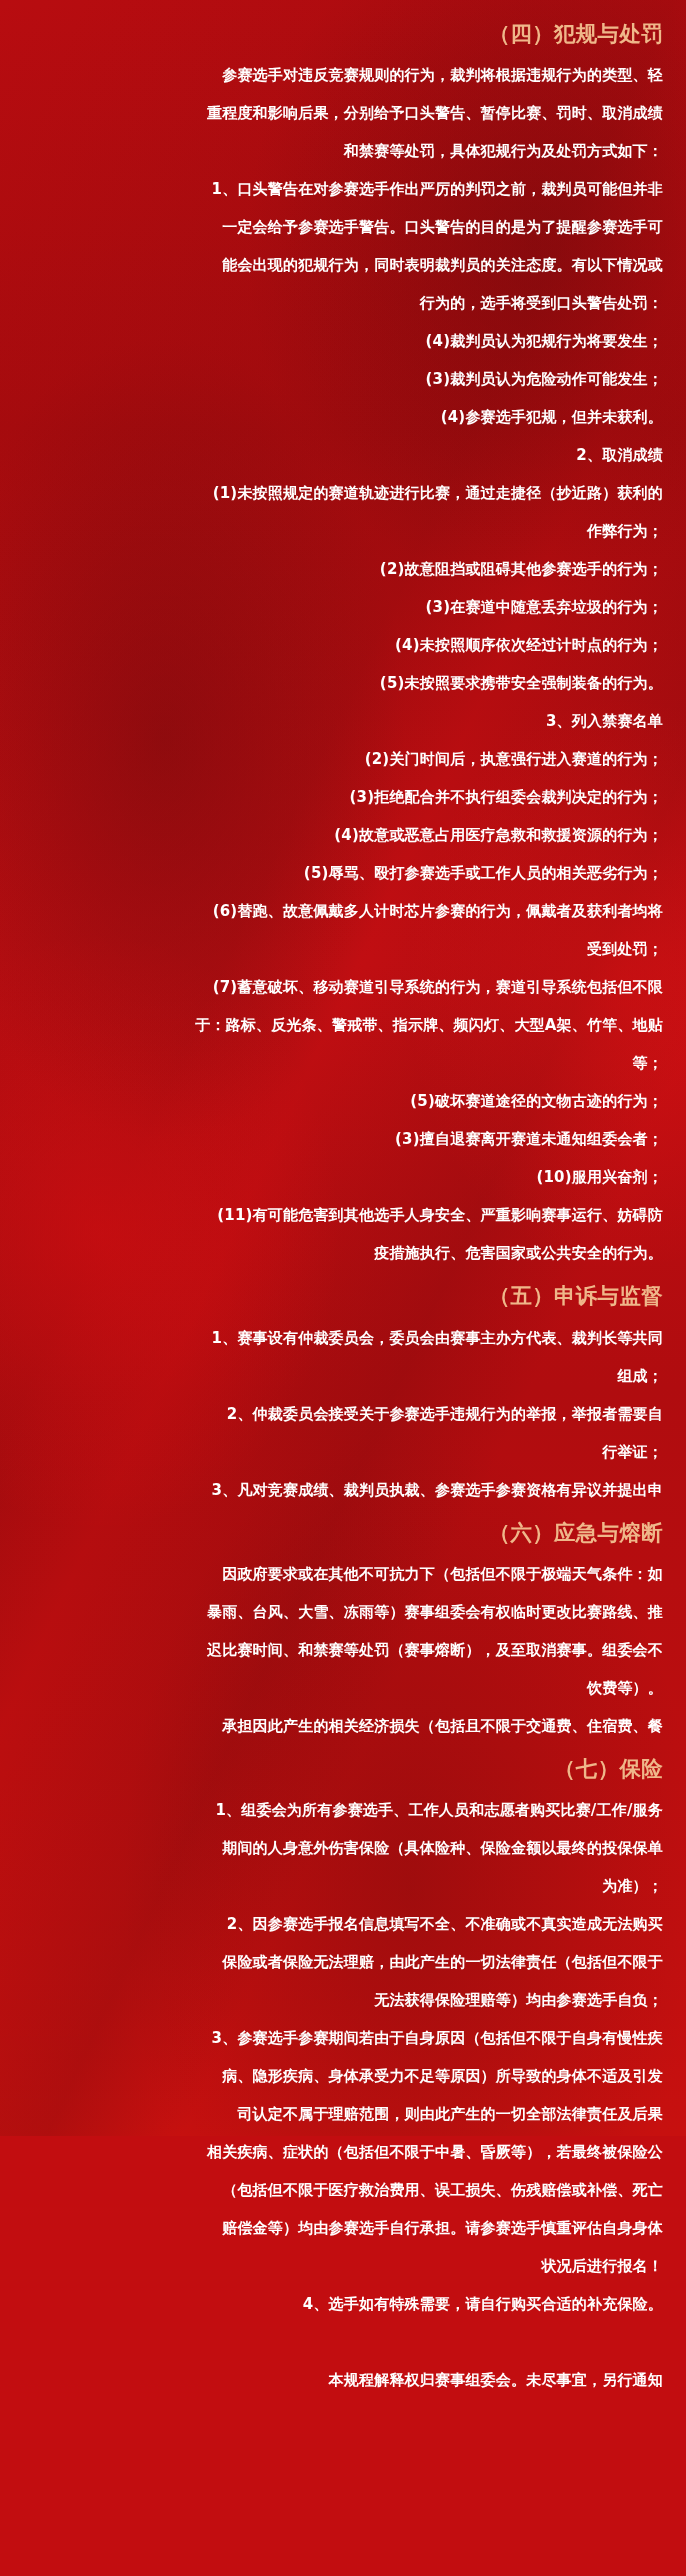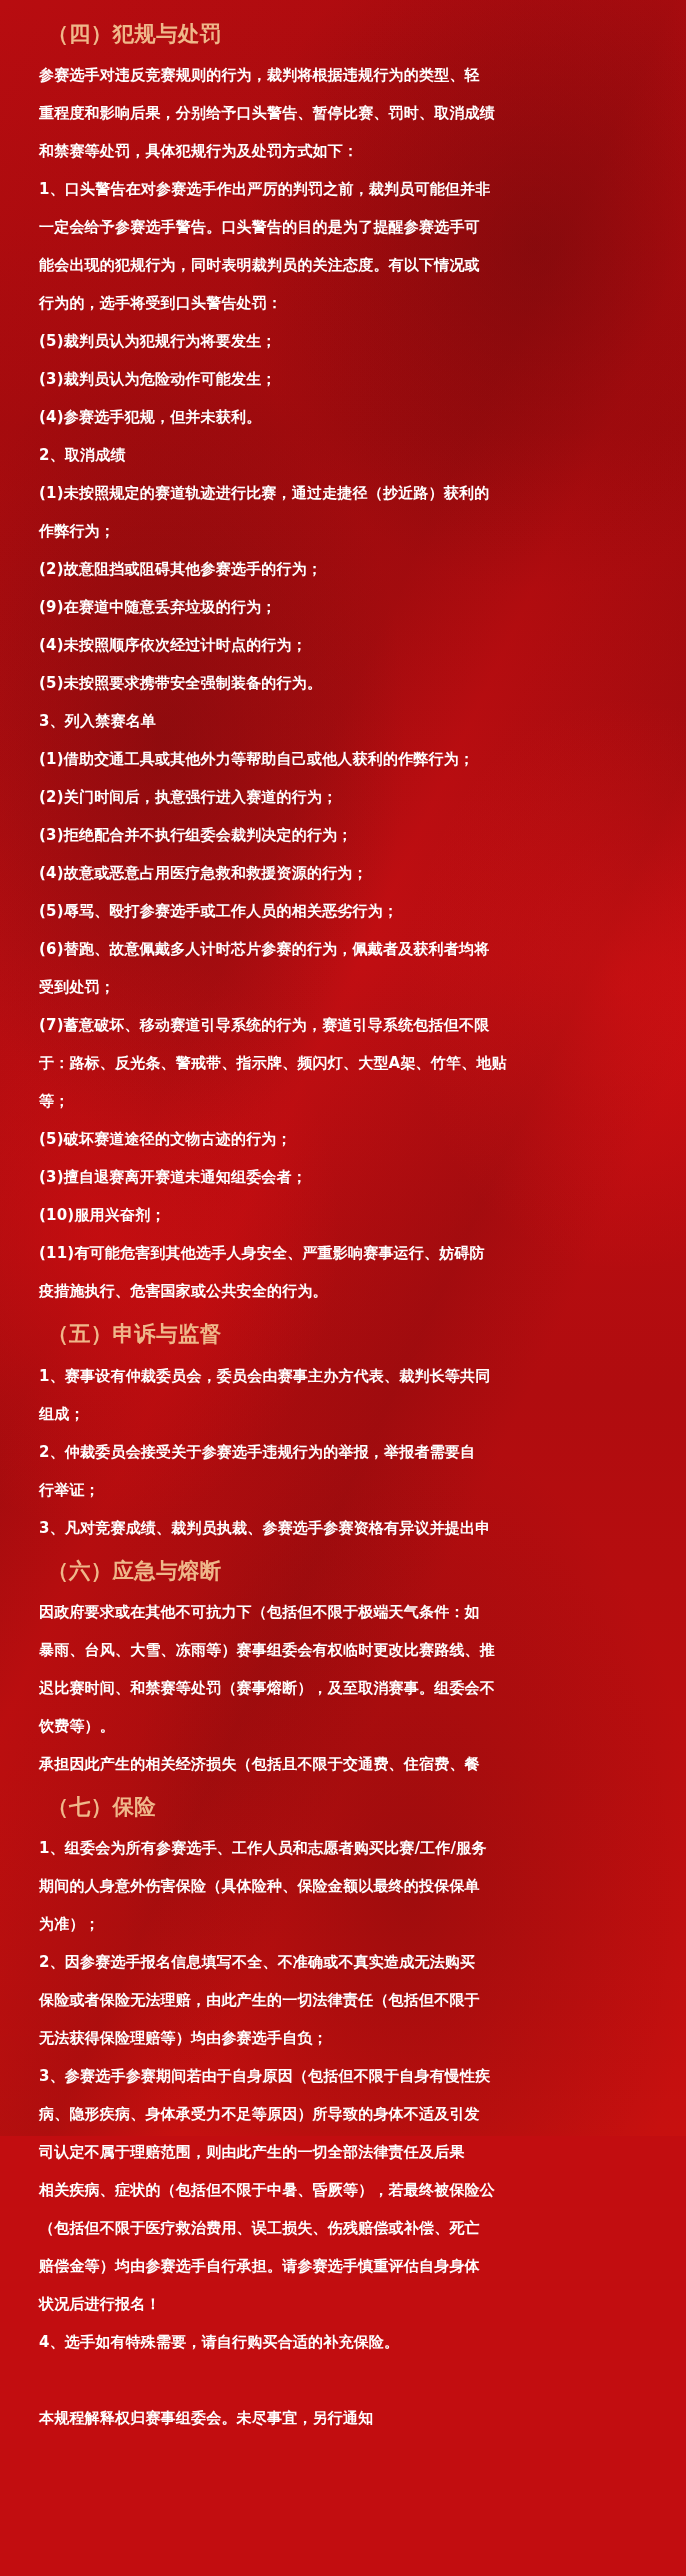--- a/index.html
+++ b/index.html
@@ -15,20 +15,21 @@
     width: 686px;
     height: 2136px;
     background:
       radial-gradient(ellipse 345px 575px at 164px 739px, rgba(110,10,12,0.45), rgba(0,0,0,0) 70%),
       radial-gradient(ellipse 411px 493px at 534px 246px, rgba(90,8,10,0.35), rgba(0,0,0,0) 70%),
       radial-gradient(ellipse 312px 411px at 624px 985px, rgba(235,20,20,0.35), rgba(0,0,0,0) 70%),
       radial-gradient(ellipse 345px 427px at 99px 1232px, rgba(230,15,18,0.45), rgba(0,0,0,0) 70%),
       radial-gradient(ellipse 411px 657px at 411px 1889px, rgba(100,8,10,0.35), rgba(0,0,0,0) 70%),
       linear-gradient(115deg, rgba(0,0,0,0) 0%, rgba(120,10,12,0.25) 40%, rgba(0,0,0,0) 48%, rgba(120,10,12,0.3) 62%, rgba(0,0,0,0) 70%),
       linear-gradient(180deg, #b80c10 0%, #a90b0e 20%, #c10e12 45%, #b00c0f 65%, #c7100f 100%);
+    text-align: right;
   }
   .content {
     position: absolute;
     left: 39px;
     top: 10px;
     width: 624px;
   }
   .heading {
     color: #efb78a;
     font-size: 21.4px;
@@ -55,32 +56,31 @@
 
     <section>
       <div class="heading">（四）犯规与处罚</div>
       <div class="line">参赛选手对违反竞赛规则的行为，裁判将根据违规行为的类型、轻</div>
       <div class="line">重程度和影响后果，分别给予口头警告、暂停比赛、罚时、取消成绩</div>
       <div class="line">和禁赛等处罚，具体犯规行为及处罚方式如下：</div>
       <div class="line">1、口头警告在对参赛选手作出严厉的判罚之前，裁判员可能但并非</div>
       <div class="line">一定会给予参赛选手警告。口头警告的目的是为了提醒参赛选手可</div>
       <div class="line">能会出现的犯规行为，同时表明裁判员的关注态度。有以下情况或</div>
       <div class="line">行为的，选手将受到口头警告处罚：</div>
-      <div class="line">(5)裁判员认为犯规行为将要发生；</div>
+      <div class="line">(4)裁判员认为犯规行为将要发生；</div>
       <div class="line">(3)裁判员认为危险动作可能发生；</div>
       <div class="line">(4)参赛选手犯规，但并未获利。</div>
       <div class="line">2、取消成绩</div>
       <div class="line">(1)未按照规定的赛道轨迹进行比赛，通过走捷径（抄近路）获利的</div>
       <div class="line">作弊行为；</div>
       <div class="line">(2)故意阻挡或阻碍其他参赛选手的行为；</div>
-      <div class="line">(9)在赛道中随意丢弃垃圾的行为；</div>
+      <div class="line">(3)在赛道中随意丢弃垃圾的行为；</div>
       <div class="line">(4)未按照顺序依次经过计时点的行为；</div>
       <div class="line">(5)未按照要求携带安全强制装备的行为。</div>
       <div class="line">3、列入禁赛名单</div>
-      <div class="line">(1)借助交通工具或其他外力等帮助自己或他人获利的作弊行为；</div>
       <div class="line">(2)关门时间后，执意强行进入赛道的行为；</div>
       <div class="line">(3)拒绝配合并不执行组委会裁判决定的行为；</div>
       <div class="line">(4)故意或恶意占用医疗急救和救援资源的行为；</div>
       <div class="line">(5)辱骂、殴打参赛选手或工作人员的相关恶劣行为；</div>
       <div class="line">(6)替跑、故意佩戴多人计时芯片参赛的行为，佩戴者及获利者均将</div>
       <div class="line">受到处罚；</div>
       <div class="line">(7)蓄意破坏、移动赛道引导系统的行为，赛道引导系统包括但不限</div>
       <div class="line">于：路标、反光条、警戒带、指示牌、频闪灯、大型A架、竹竿、地贴</div>
       <div class="line">等；</div>
       <div class="line">(5)破坏赛道途径的文物古迹的行为；</div>

